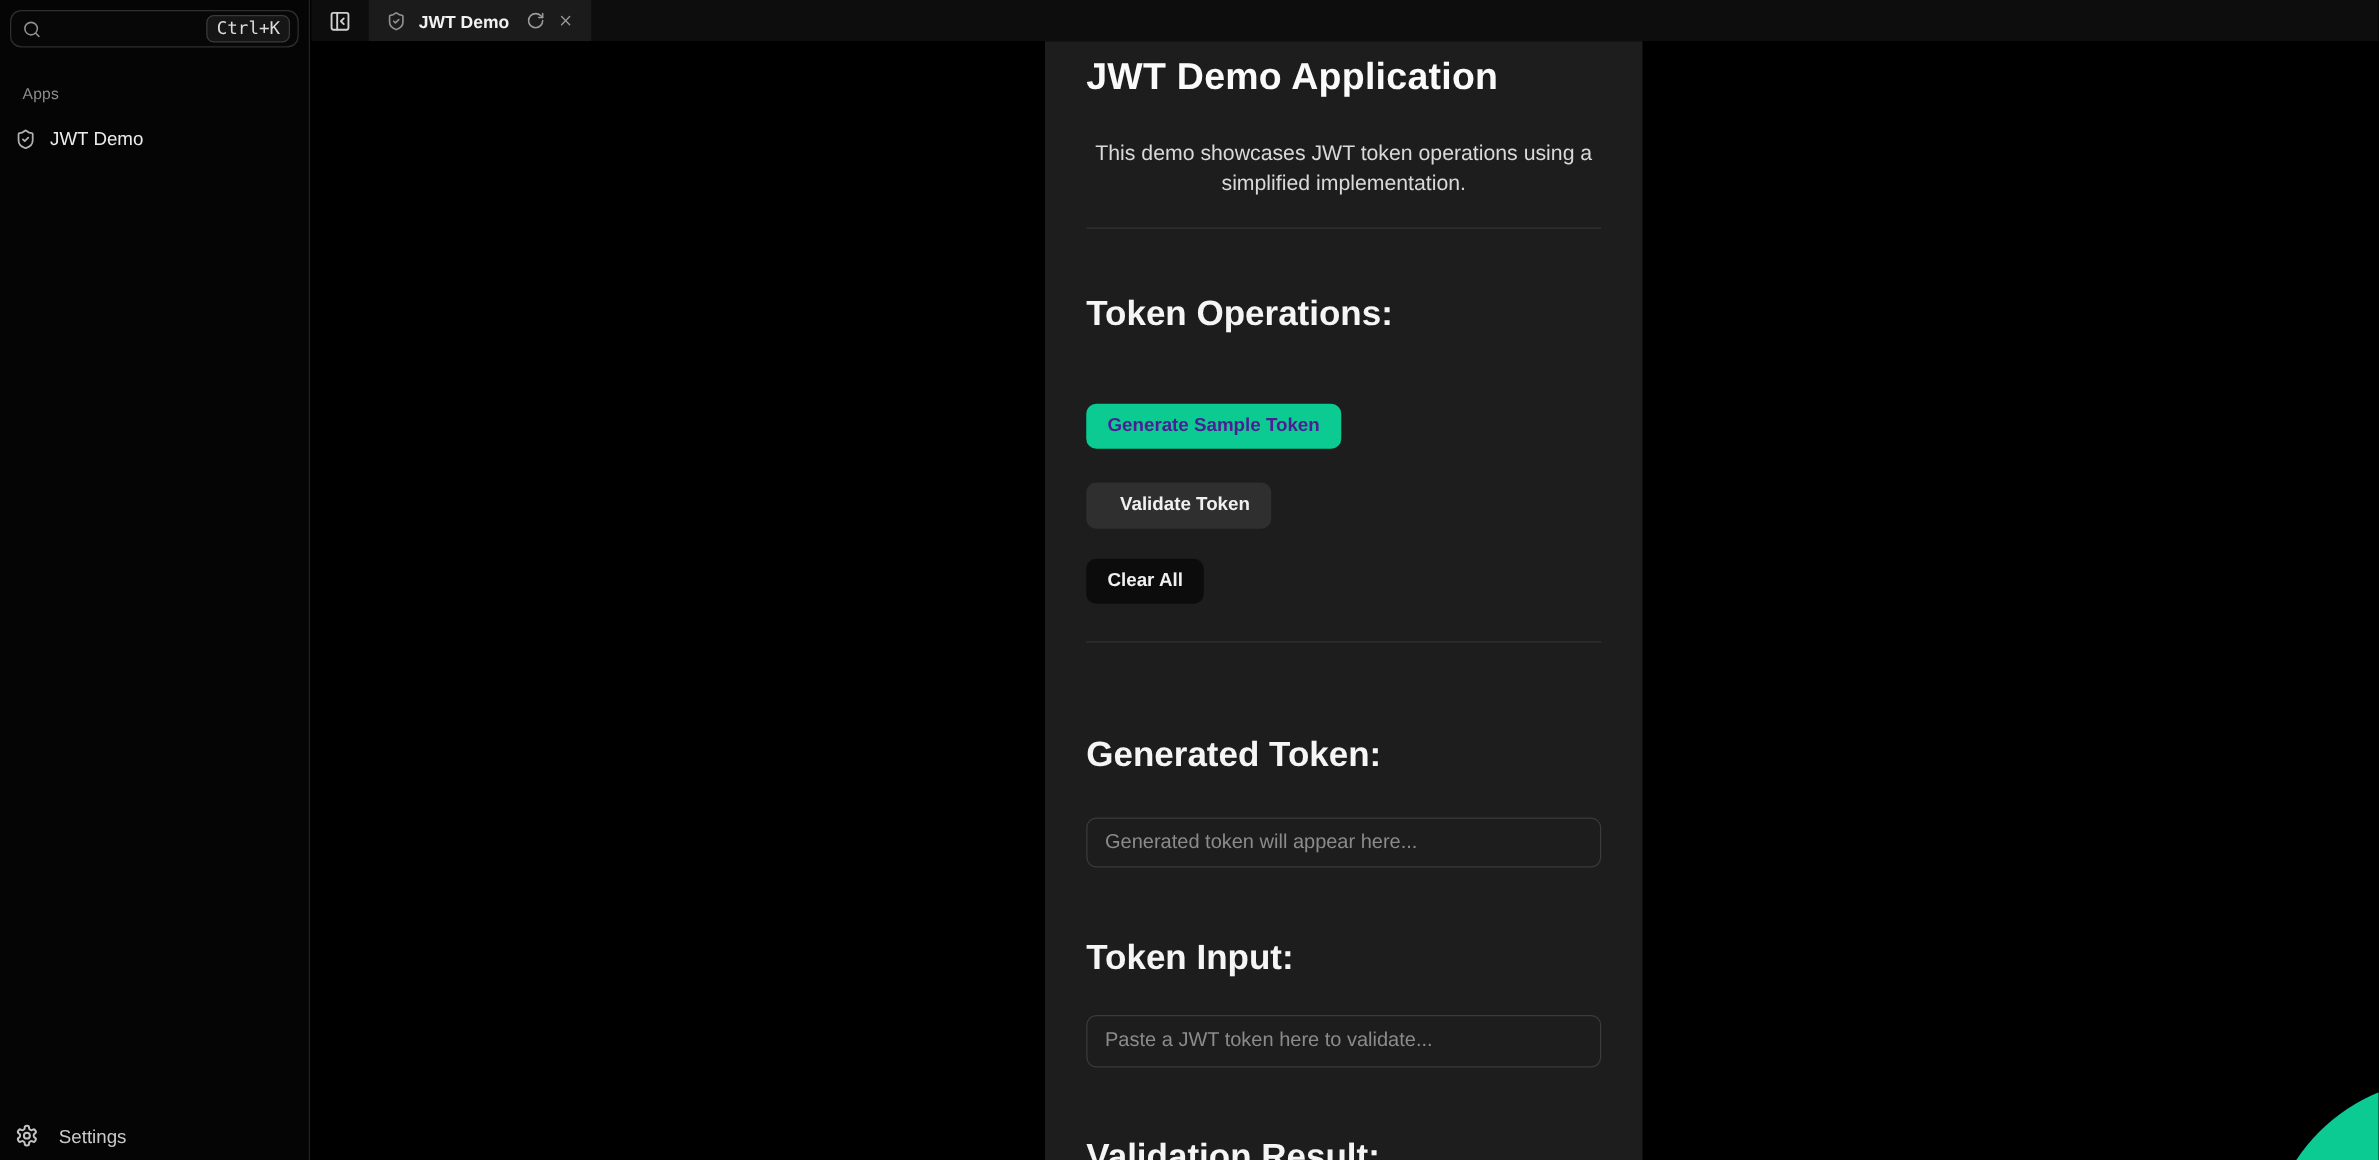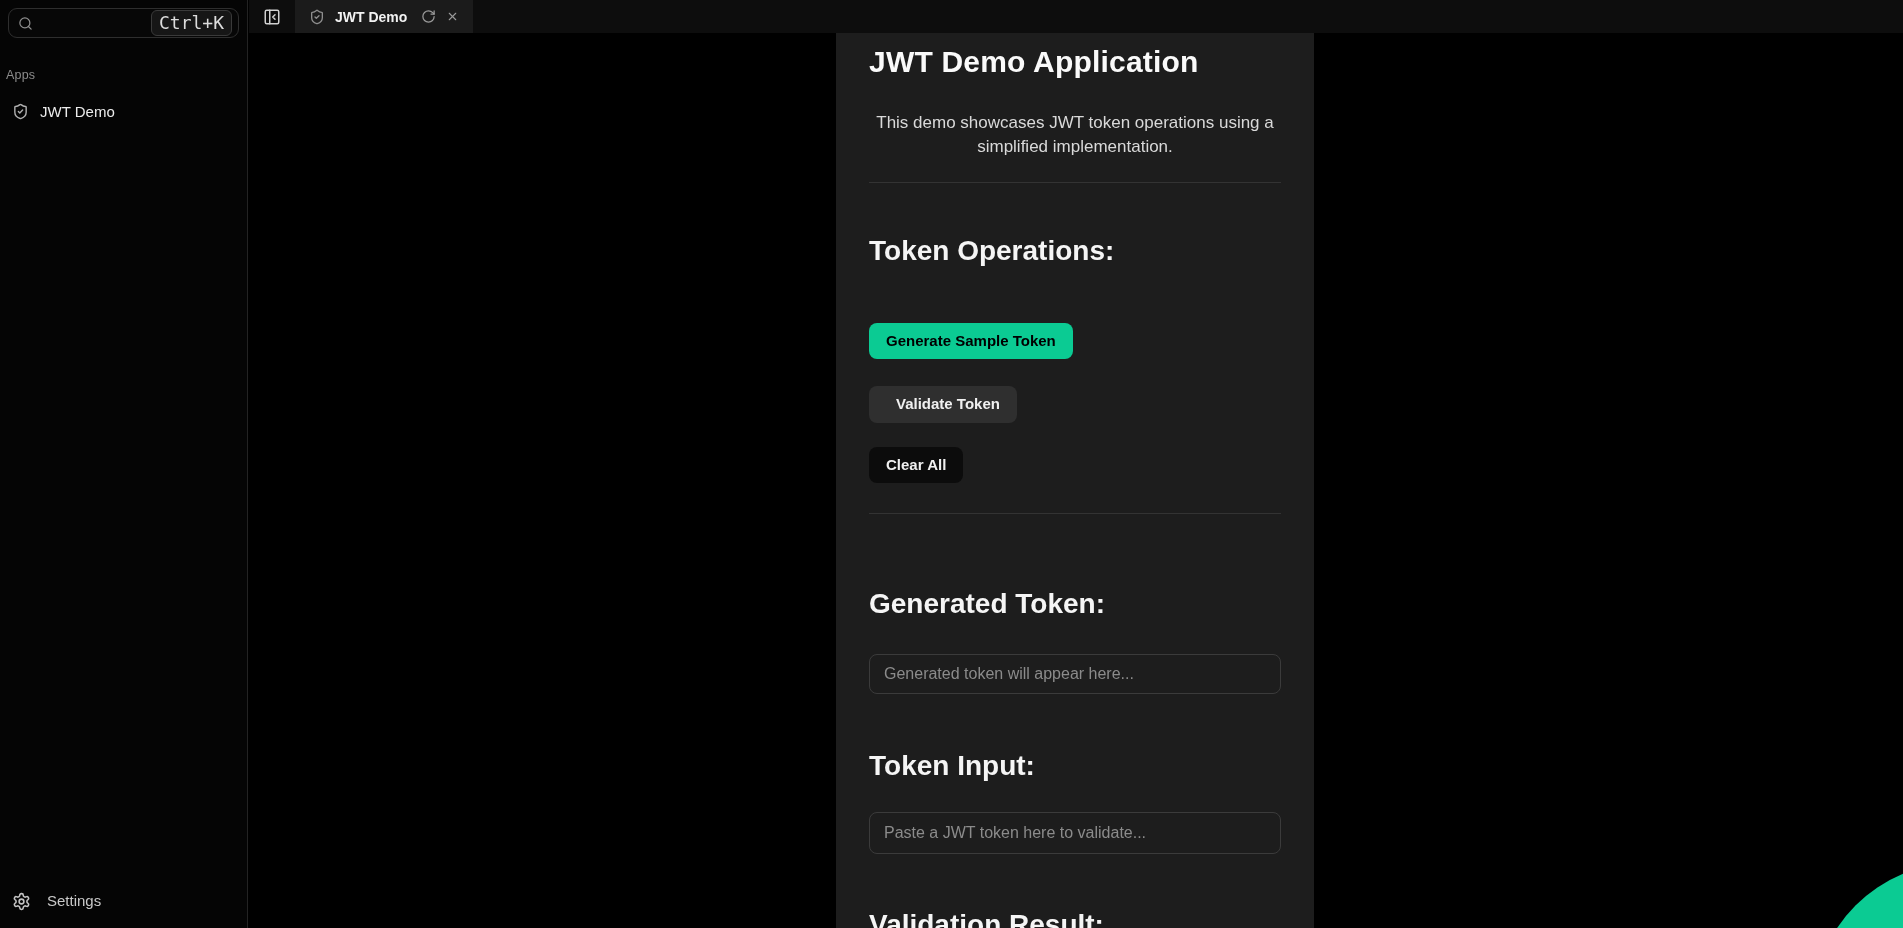--- a/index.html
+++ b/index.html
@@ -22,35 +22,35 @@
     border: 1px solid #2e2e2e; border-radius: 9px;
     display: flex; align-items: center; padding: 0 6px 0 9px; gap: 8px;
     background: #070707;
   }
   .search-box input {
     flex: 1; min-width: 0; background: transparent; border: none; outline: none;
     color: #e5e5e5; font-size: 14px; font-family: "Liberation Sans", sans-serif;
   }
   .kbd-badge {
     flex: 0 0 auto; background: #161616; border: 1px solid #3a3a3a; border-radius: 6px;
-    color: #dcdcdc; font-family: "DejaVu Sans Mono", monospace; font-size: 18px;
+    color: #dcdcdc; font-family: "DejaVu Sans Mono", monospace; font-size: 14px;
     padding: 3px 7px; line-height: 1;
   }
   .side-section-label {
-    position: absolute; left: 6px; top: 68px;
+    position: absolute; left: 18px; top: 68px;
     font-size: 12.5px; color: #8c8c8c; letter-spacing: 0.2px;
   }
   .side-item {
     position: absolute; left: 0; top: 96px; width: 100%; height: 30px;
     display: flex; align-items: center; gap: 11px; padding: 0 12px; cursor: pointer;
   }
   .side-item .label { font-size: 15px; color: #ececec; }
   .side-footer {
     position: absolute; left: 12px; bottom: 10px; height: 26px;
-    display: flex; align-items: flex-start; gap: 16px; cursor: pointer;
+    display: flex; align-items: flex-end; gap: 16px; cursor: pointer;
   }
   .side-footer .label { font-size: 15px; color: #c9c9c9; }
 
   
   .tabbar {
     position: absolute; left: 249px; top: 0; right: 0; height: 33px;
     background: #0d0d0d; display: flex; align-items: stretch;
   }
   .collapse-btn {
     width: 46px; display: flex; align-items: center; justify-content: center;
@@ -77,21 +77,21 @@
   .h-ops { margin-top: 52px; }
   .h-gen { margin-top: 74px; }
   .h-inp { margin-top: 56px; }
   .h-res { margin-top: 55px; }
 
   .btn {
     display: block; width: fit-content; border: none; border-radius: 8px;
     font-family: "Liberation Sans", sans-serif; font-size: 15px; font-weight: 600;
     padding: 10px 17px; cursor: pointer; line-height: 1.1;
   }
-  .btn-primary { margin-top: 56px; background: #0bcb93; color: #000000; }
+  .btn-primary { margin-top: 56px; background: #0bcb93; color: #4c1d95; }
   .btn-secondary { margin-top: 27px; background: #2f2f2f; color: #f0f0f0; padding-left: 27px; }
   .btn-dark { margin-top: 24px; background: #0c0c0c; color: #f0f0f0; }
 
   .text-input {
     display: block; width: 100%; height: 40px; margin-top: 34px;
     background: transparent; border: 1px solid #3b3b3b; border-radius: 8px;
     color: #e5e5e5; font-size: 16px; font-family: "Liberation Sans", sans-serif;
     padding: 0 14px; outline: none;
   }
   .text-input::placeholder { color: #8b8b8b; }

